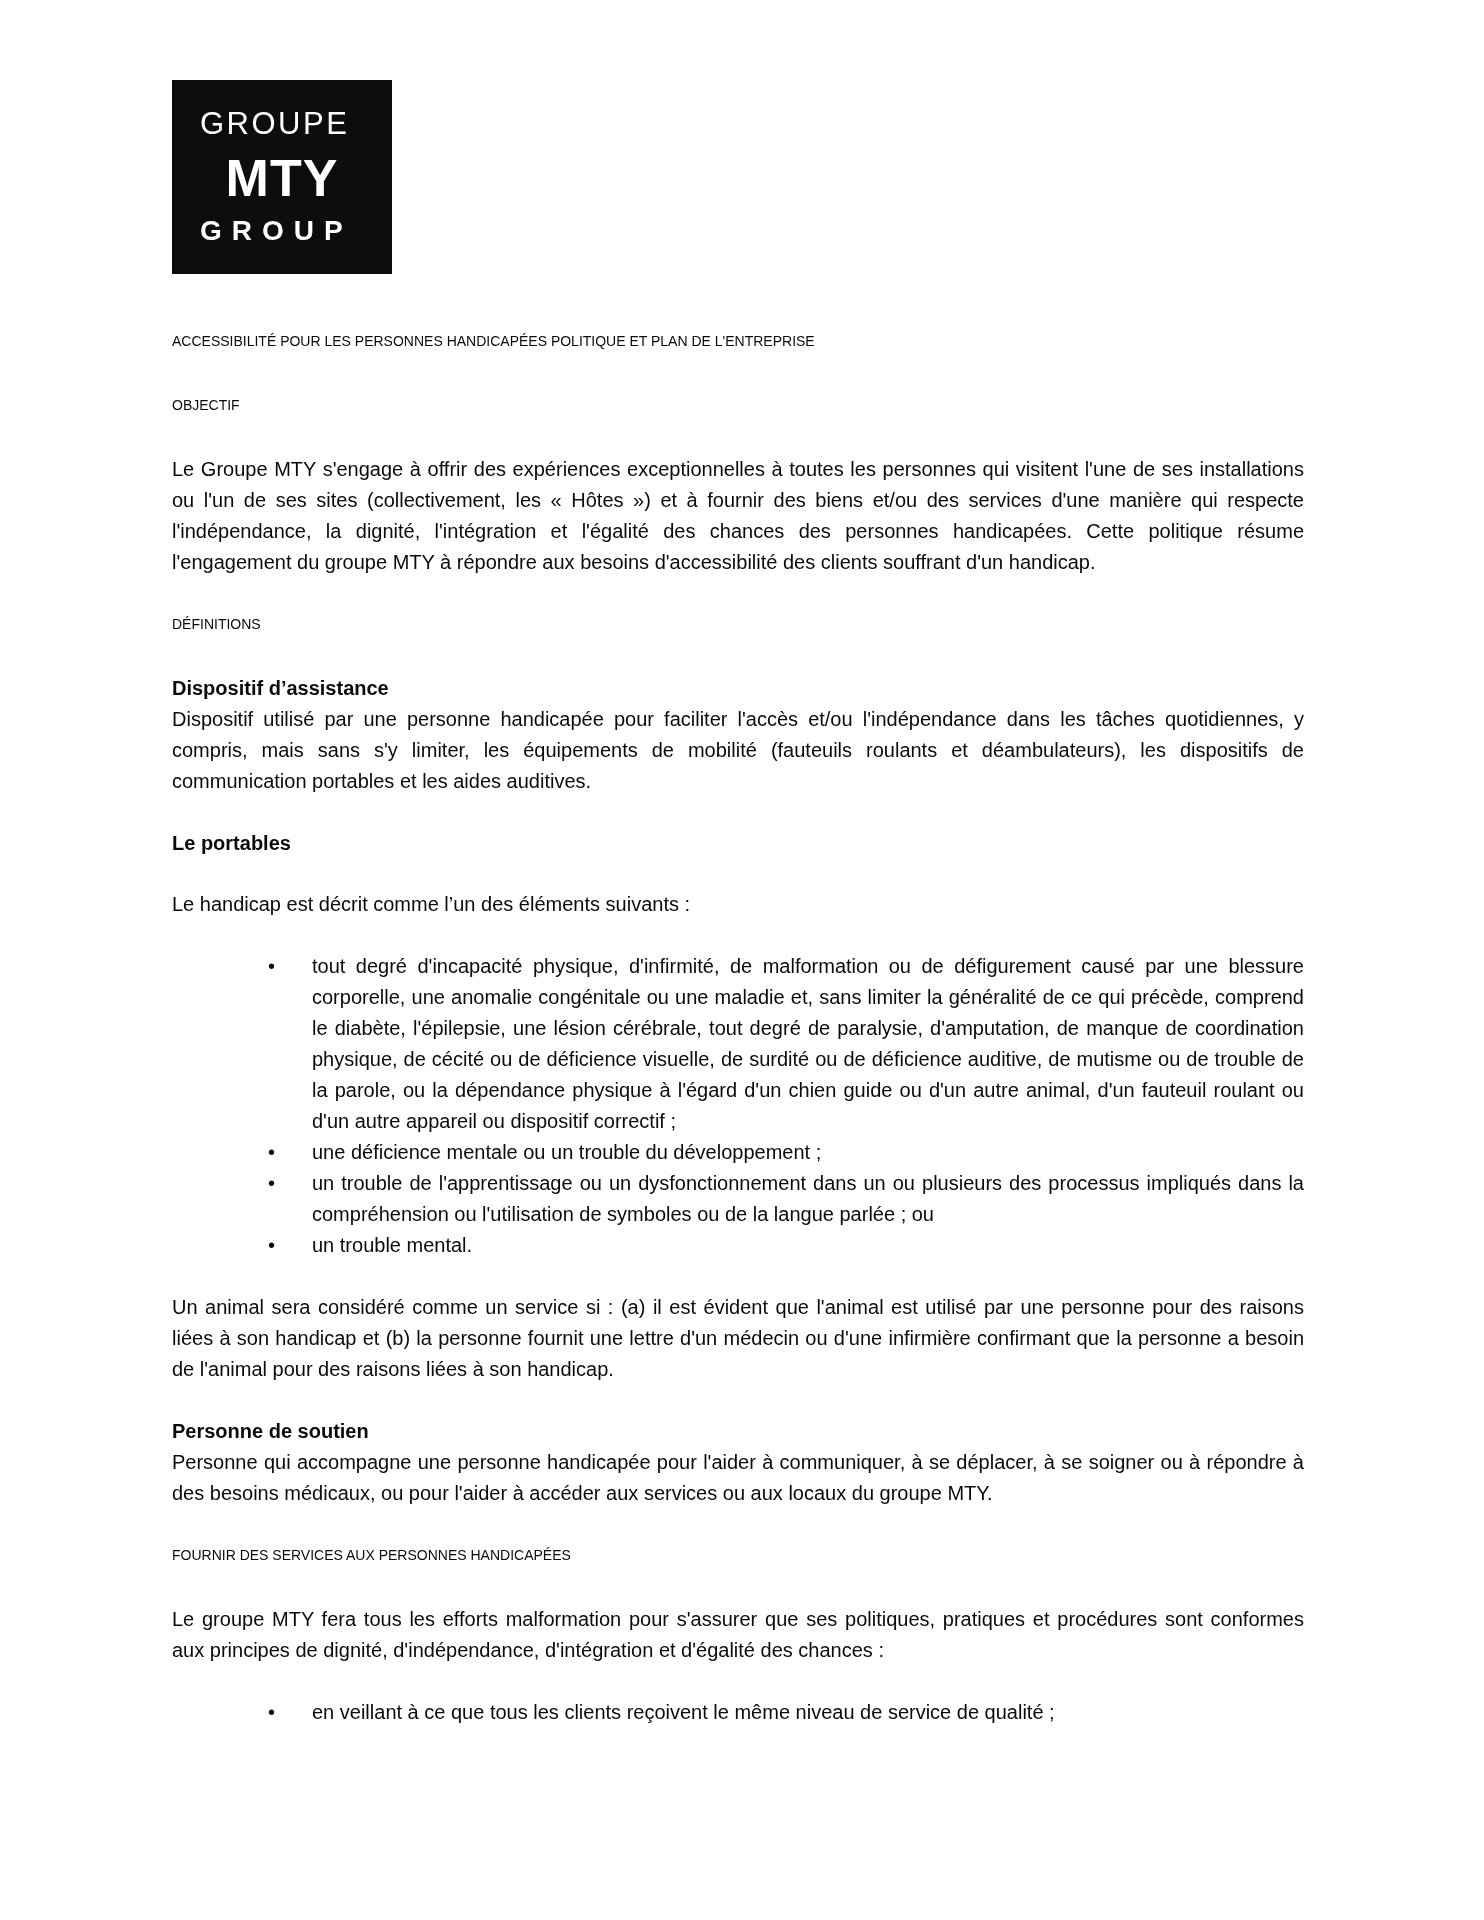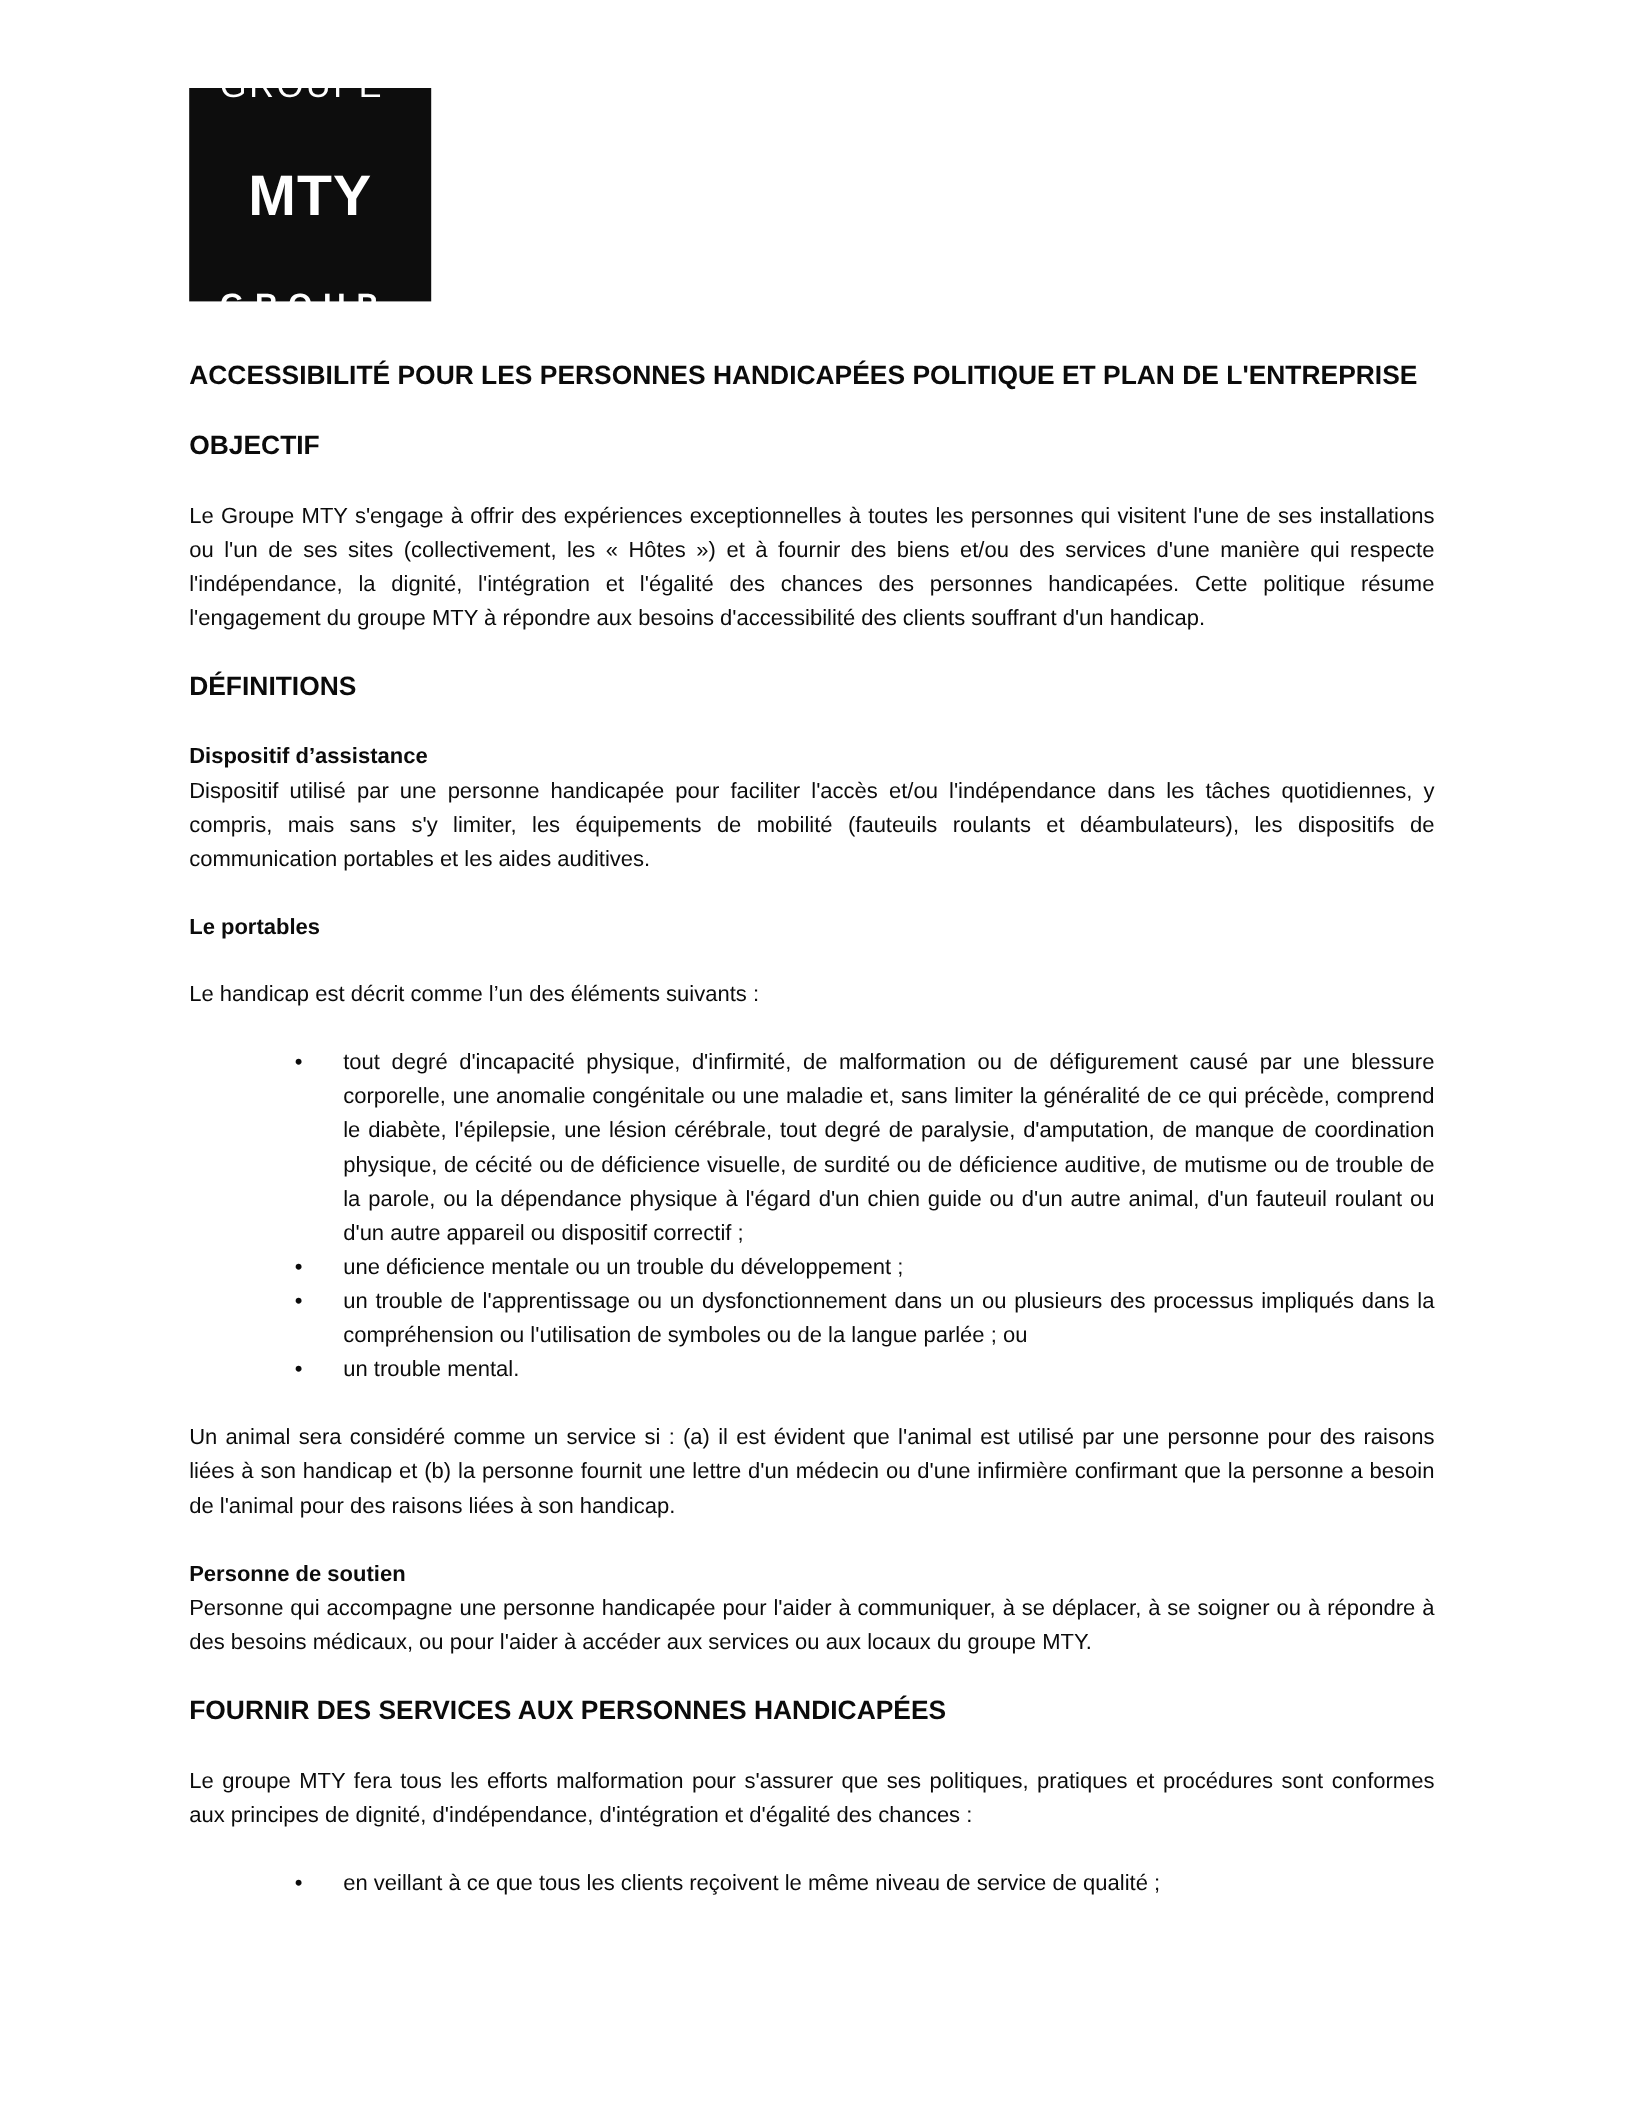--- a/index.html
+++ b/index.html
@@ -18,30 +18,29 @@
     width: 220px;
     height: 194px;
     background: #0d0d0d;
     color: #ffffff;
     display: flex;
     flex-direction: column;
     justify-content: center;
     padding: 4px 28px;
     box-sizing: border-box;
     margin-bottom: 52px;
-    gap: 46px;
   }
   .logo-groupe { font-size: 31px; letter-spacing: 2.5px; line-height: 38px; font-weight: 400; }
   .logo-mty    { font-size: 52px; font-weight: 700; line-height: 70px; letter-spacing: 1px; text-align: center; }
   .logo-group  { font-size: 28px; letter-spacing: 10px; line-height: 36px; font-weight: 700; }
 
   
   .doc-title, .h-section {
-    font-size: 24px;
-    font-weight: 700;
+    font-size: 14px;
+    font-weight: 400;
     line-height: 31px;
     margin: 0 0 33px 0;
   }
   .h-sub {
     font-size: 20px;
     font-weight: 700;
     line-height: 31px;
     margin: 0;
   }
 

